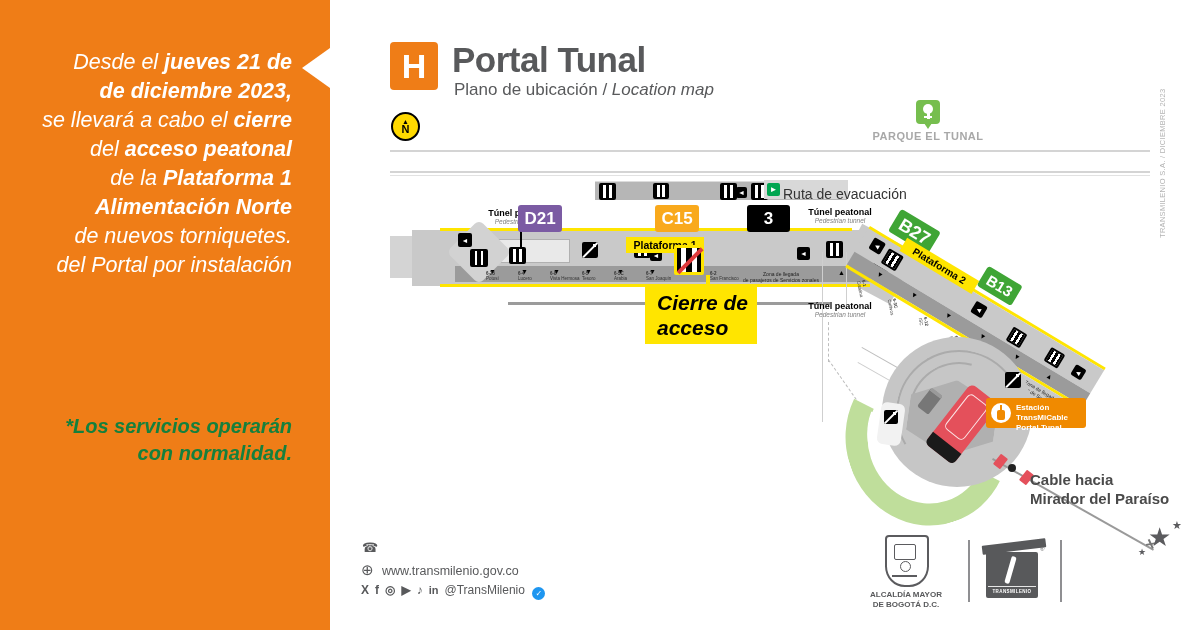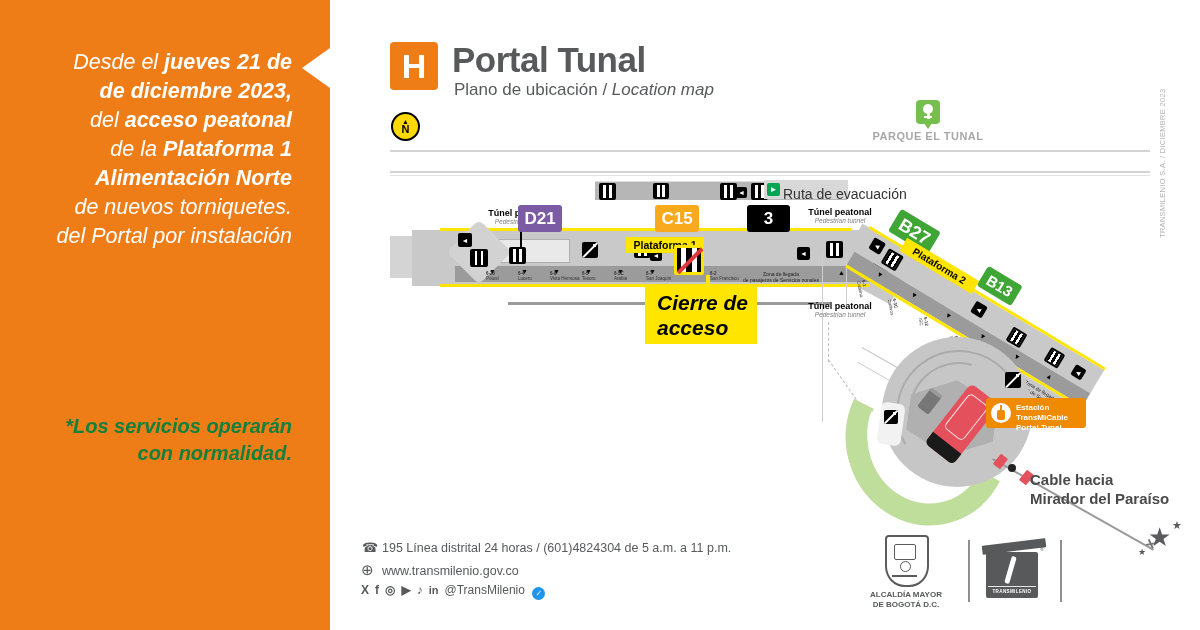--- a/index.html
+++ b/index.html
@@ -31,20 +31,21 @@
 </head>
 <body>
 
 <div id="stage">
 
   <div class="abs" id="sidebar" style="left:0;top:0;width:330px;height:630px;background:#EF7D17;"></div>
   <div class="abs" style="left:302px;top:48px;width:0;height:0;border-top:20px solid transparent;border-bottom:20px solid transparent;border-right:28px solid #fff;"></div>
   <div class="abs it" id="sidebar-text" style="left:20px;top:48px;width:272px;text-align:right;color:#fff;font-size:21.5px;line-height:29px;">
       <div><span style="font-weight: 400;">Desde el </span><span style="font-weight: 700;">jueves 21 de</span></div>
       <div><span style="font-weight: 700;">de diciembre 2023,</span></div>
+      <div><span style="font-weight: 400;">se llevará a cabo el </span><span style="font-weight: 700;">cierre</span></div>
       <div><span style="font-weight: 400;">del </span><span style="font-weight: 700;">acceso peatonal</span></div>
       <div><span style="font-weight: 400;">de la </span><span style="font-weight: 700;">Plataforma 1</span></div>
       <div><span style="font-weight: 700;">Alimentación Norte</span></div>
       <div><span style="font-weight: 400;">de nuevos torniquetes.</span></div>
       <div><span style="font-weight: 400;">del Portal por instalación</span></div>
     </div>
   <div class="abs it" id="sidebar-note" style="left:20px;top:413px;width:272px;text-align:right;color:#15803d;font-size:20px;line-height:27px;font-weight:bold;">
       <div>*Los servicios operarán</div>
       <div>con normalidad.</div>
     </div>
@@ -277,21 +278,20 @@
         <div class="c">6-7</div>
         <div>San Joaquín</div>
       </div>
       <div class="bay1" style="left: 710px;">
         <div class="c">6-2</div>
         <div>San Francisco</div>
       </div>
     </div>
 
   <div class="abs" style="left:362px;top:540px;font-size:13px;color:#58595B;">☎</div>
-  <div class="abs" style="left:382px;top:541px;font-size:12.5px;color:#58595B;">195 Línea distrital 24 horas / (601)4824304 de 5 a.m. a 11 p.m.</div>
   <div class="abs" style="left:361px;top:561px;font-size:15px;color:#58595B;">⊕</div>
   <div class="abs" style="left:382px;top:564px;font-size:12.5px;color:#58595B;cursor:pointer;">www.transmilenio.gov.co</div>
   <div class="abs" style="left:361px;top:583px;font-size:12px;color:#58595B;">
     <span class="soc">X</span><span class="soc">f</span><span class="soc">◎</span><span class="soc">▶</span><span class="soc">♪</span><span class="soc" style="font-size:11px;">in</span><span>@TransMilenio</span>
     <span class="flexc" style="display:inline-flex;width:13px;height:13px;background:#1e96f0;border-radius:50%;color:#fff;font-size:8px;vertical-align:-2px;margin-left:4px;">✓</span>
   </div>
 
   <div class="abs" style="left:885px;top:535px;width:40px;height:48px;border:2.5px solid #5b5b5e;border-radius:4px 4px 45% 45%/4px 4px 40% 40%;">
     <div class="abs" style="left:7px;top:7px;width:20px;height:14px;border:1.5px solid #5b5b5e;border-radius:2px;"></div>
     <div class="abs" style="left:13px;top:24px;width:9px;height:9px;border:1.5px solid #5b5b5e;border-radius:50%;"></div>

